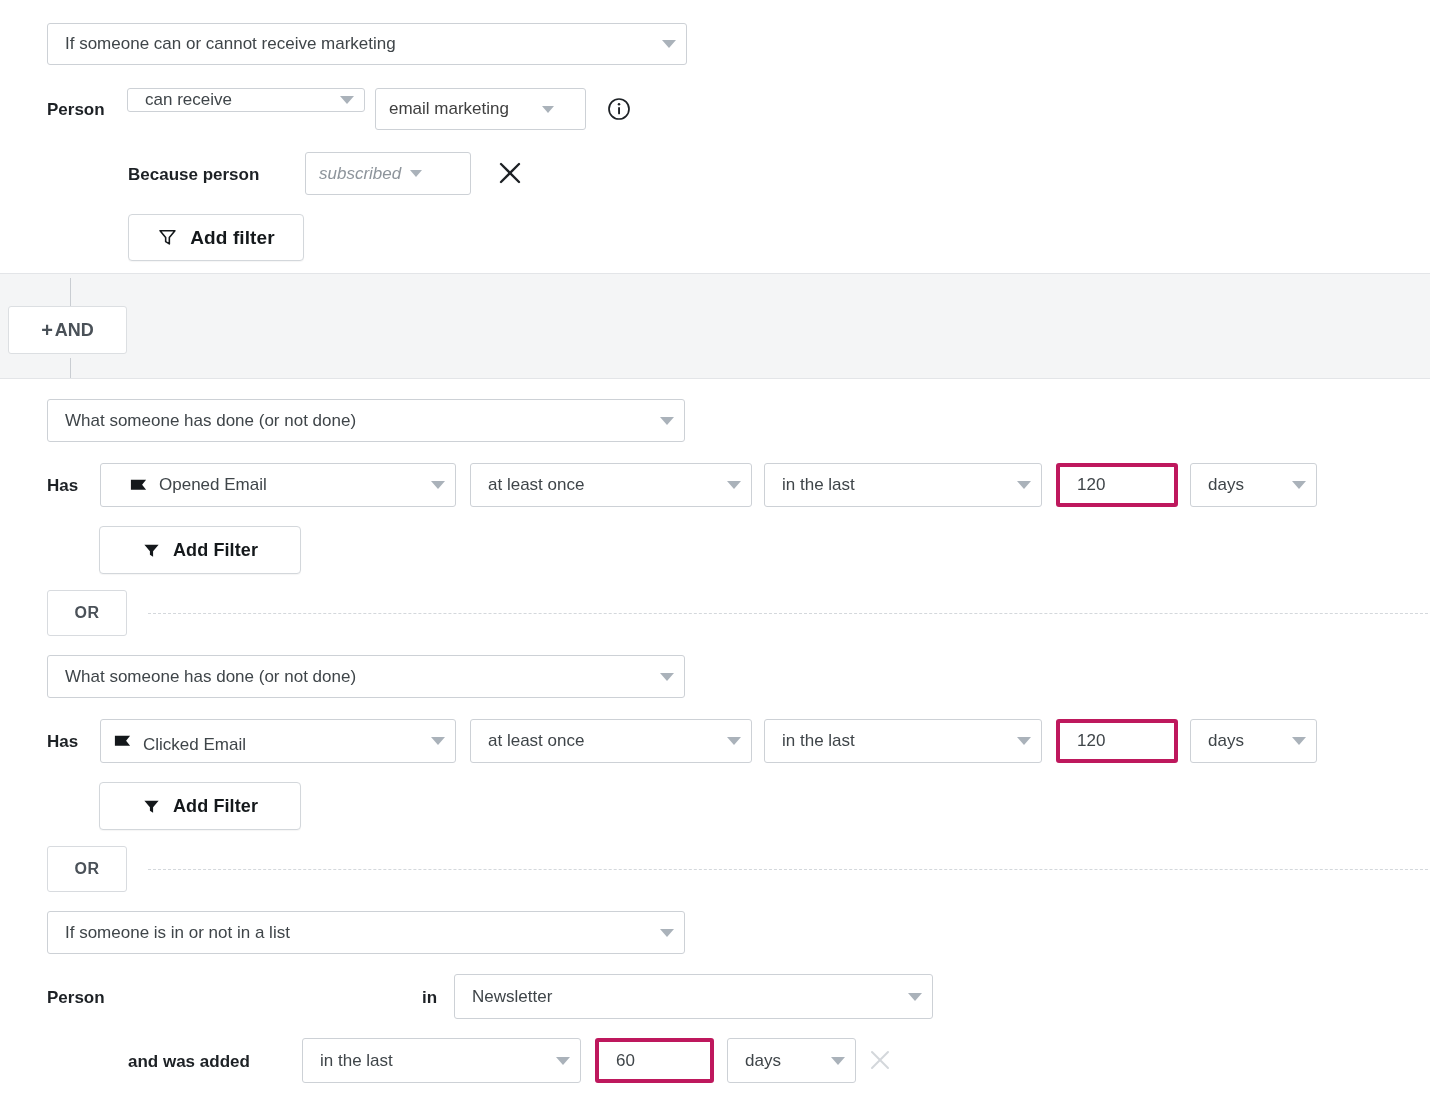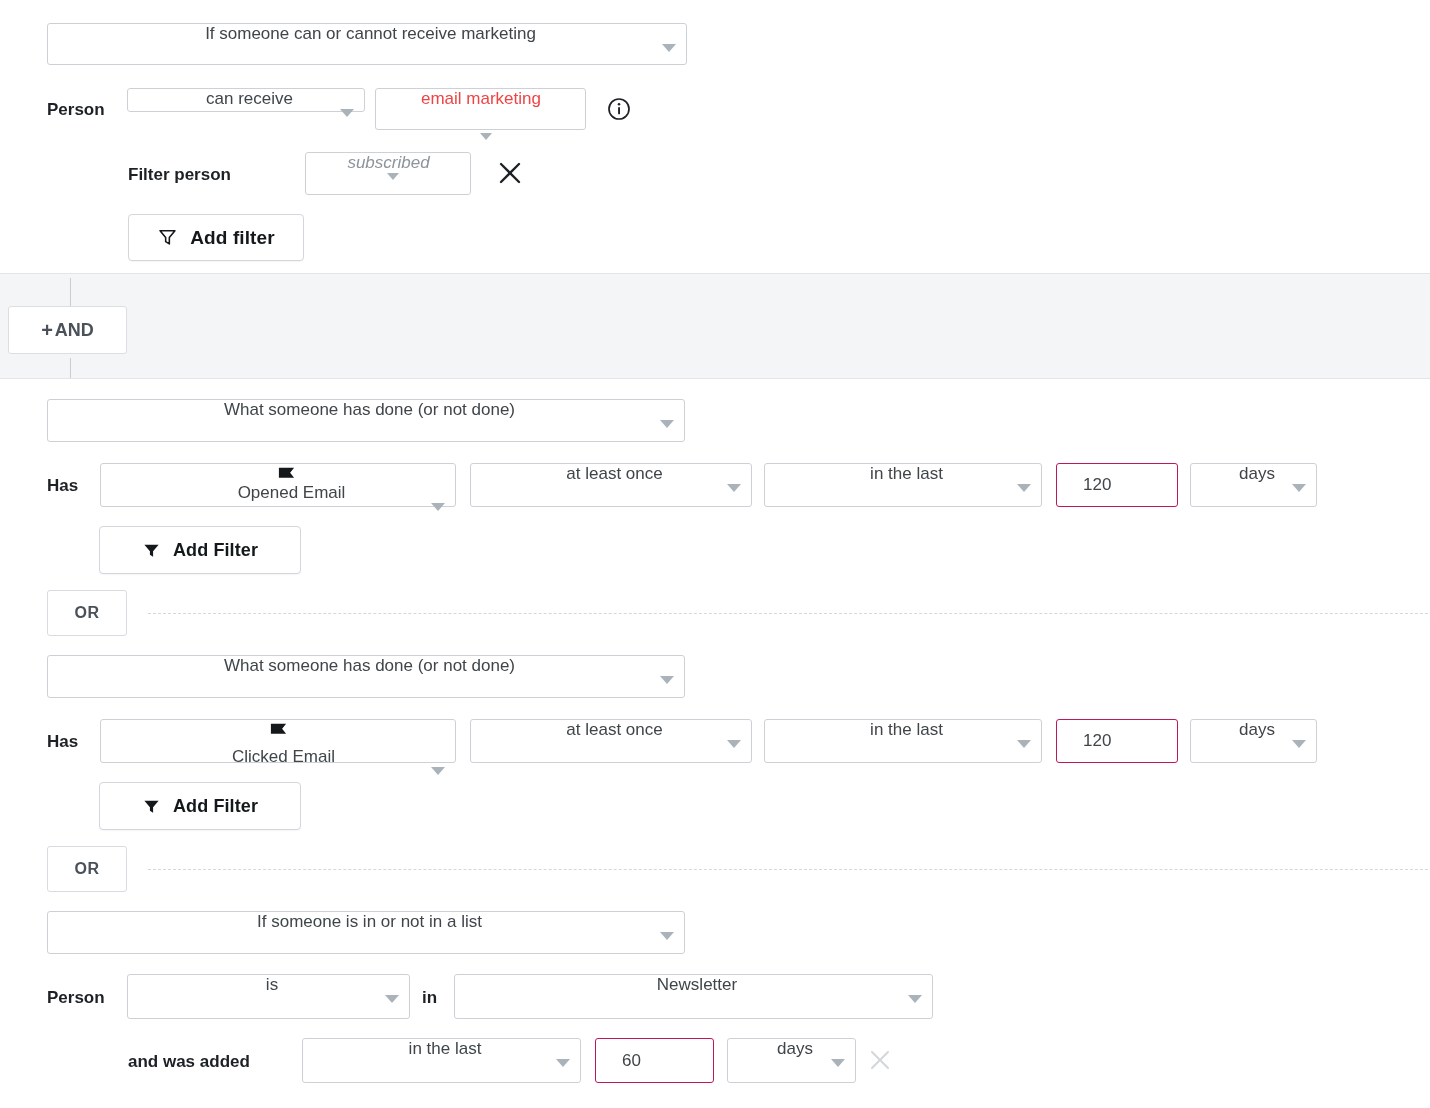--- a/index.html
+++ b/index.html
@@ -48,43 +48,42 @@
     border-radius: 3px;
     display: flex;
     align-items: center;
     color: #3f4549;
     font-size: 17px;
     padding-left: 17px;
     padding-right: 10px;
     cursor: pointer;
     user-select: none;
     white-space: nowrap;
-    flex-direction: column;
   }
   .select .txt { flex: 0 0 auto; }
   .select .caret {
     margin-left: auto;
     flex: 0 0 auto;
     width: 0; height: 0;
     border-left: 7px solid transparent;
     border-right: 7px solid transparent;
     border-top: 8px solid #aab2ba;
   }
   .select.compact { padding-left: 13px; padding-right: 12px; color:#8d949b; }
   .select.compact .caret { margin-left: 9px; border-left-width:6px; border-right-width:6px; border-top-width:7px; }
 
   .textbox {
     position: absolute;
     box-sizing: border-box;
     background: #ffffff;
-    border: 1px solid #be185d;
+    border: 4px solid #be185d;
     border-radius: 3px;
     display: flex;
     align-items: center;
-    padding-left: 26px;
+    padding-left: 17px;
     font-size: 17px;
     color: #3f4549;
     cursor: text;
   }
 
   .label {
     position: absolute;
     font-size: 17px;
     font-weight: bold;
     color: #1d2125;
@@ -187,34 +186,34 @@
       <span class="caret"></span>
     </div>
 
     <div class="label" style="left:47px; top:104px;">Person</div>
 
     <div class="select" style="left:127px; top:91px; width:238px; height:24px;">
       <span class="txt">can receive</span>
       <span class="caret"></span>
     </div>
 
-    <div class="select compact" style="left:375px; top:91px; width:211px; height:42px; color:#ef4444;gap:24px;">
+    <div class="select compact" style="left:375px; top:91px; width:211px; height:42px; color:#404040;gap:24px;">
       <span class="txt">email marketing</span>
       <span class="caret"></span>
     </div>
 
     <span class="info-icon" style="left:607px; top:100px;">
       <svg width="24" height="24" viewBox="0 0 24 24">
         <circle cx="12" cy="12" r="10" fill="none" stroke="#1d2125" stroke-width="1.7"></circle>
         <circle cx="12" cy="7.3" r="1.25" fill="#1d2125"></circle>
         <rect x="11.1" y="10.1" width="1.9" height="7.2" rx=".9" fill="#1d2125"></rect>
       </svg>
     </span>
 
-    <div class="label" style="left:128px; top:169px;">Filter person</div>
+    <div class="label" style="left:128px; top:169px;">Because person</div>
 
     <div class="select compact" style="left:305px; top:155px; width:166px; height:43px;font-style:italic;">
       <span class="txt">subscribed</span>
       <span class="caret"></span>
     </div>
 
     <span class="close-x" style="left:496px; top:162px;">
       <svg width="28" height="28" viewBox="0 0 28 28">
         <line x1="5" y1="5" x2="23" y2="23" stroke="#1d2125" stroke-width="2.3" stroke-linecap="round"></line>
         <line x1="23" y1="5" x2="5" y2="23" stroke="#1d2125" stroke-width="2.3" stroke-linecap="round"></line>
@@ -338,24 +337,20 @@
     </div>
     <div class="or-line" style="left:148px; top:490px; width:1300px;"></div>
 
     <div class="select" style="left:47px; top:532px; width:638px; height:43px;">
       <span class="txt">If someone is in or not in a list</span>
       <span class="caret"></span>
     </div>
 
     <div class="label" style="left:47px; top:610px;">Person</div>
 
-    <div class="select" style="left:127px; top:595px; width:283px; height:45px;">
-      <span class="txt">is</span>
-      <span class="caret"></span>
-    </div>
 
     <div class="label" style="left:422px; top:610px;">in</div>
 
     <div class="select" style="left:454px; top:595px; width:479px; height:45px;">
       <span class="txt">Newsletter</span>
       <span class="caret"></span>
     </div>
 
     <div class="label" style="left:128px; top:674px;">and was added</div>
 

